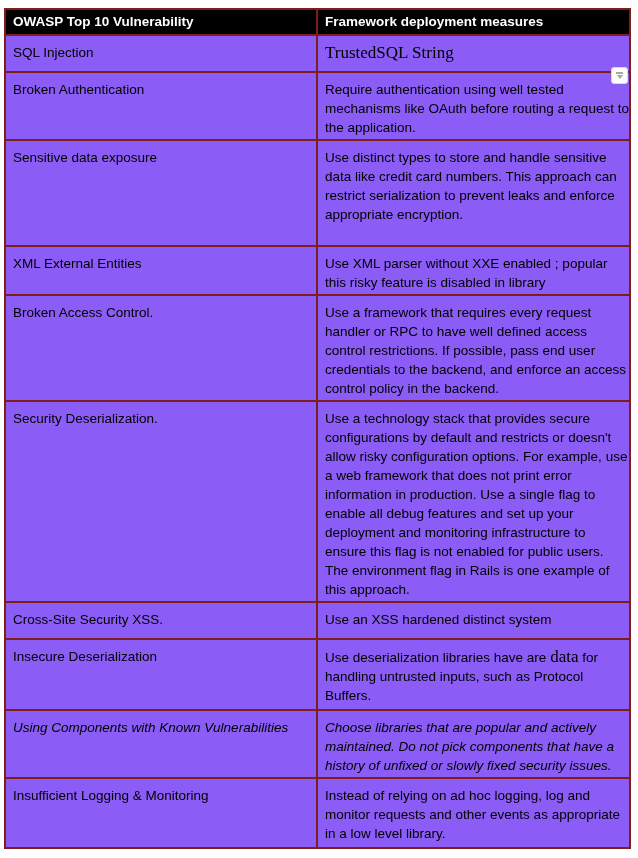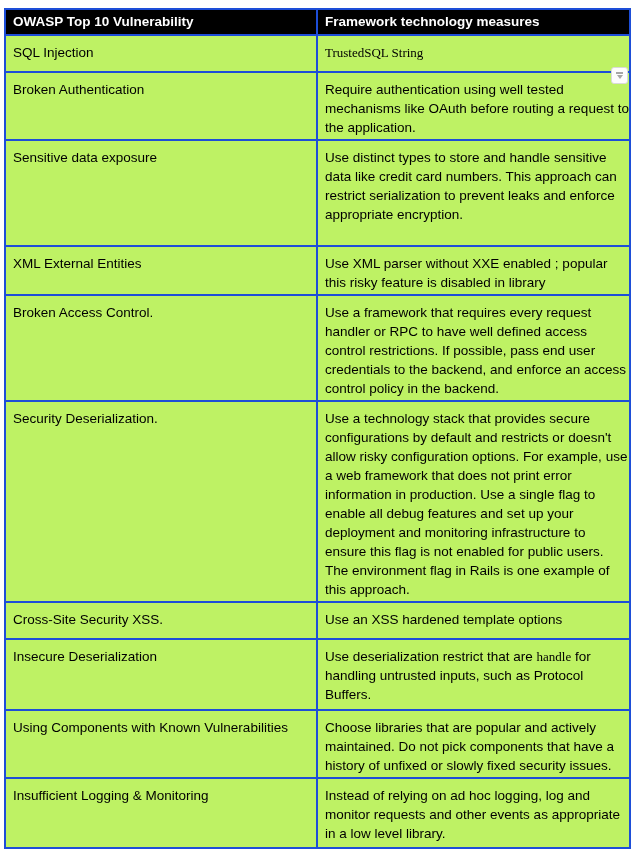--- a/index.html
+++ b/index.html
@@ -19,52 +19,52 @@
     position: absolute;
     left: 4px; top: 8px;
     width: 625px;
     border-collapse: collapse;
     table-layout: fixed;
   }
   col.c-vuln    { width: 312px; }
   col.c-measure { width: 313px; }
 
   .doc-table th, .doc-table td {
-    border: 2px solid #1d4ed8;
+    border: 2px solid #7f1d1d;
     vertical-align: top;
     text-align: left;
     font-size: 13.5px;
     line-height: 19px;
     overflow: hidden;
   }
   .doc-table thead th {
     background: #000000;
     color: #ffffff;
     font-weight: bold;
     height: 26px;
     vertical-align: middle;
     padding: 2px 8px 3px 7px;
   }
-  .doc-table tbody td { padding: 7px 0 2px 7px; background: #bef264; }
+  .doc-table tbody td { padding: 7px 0 2px 7px; background: #8b5cf6; }
 
   
   tbody tr:nth-child(1)  td { height: 37px;  }
   tbody tr:nth-child(2)  td { height: 59px;  }
   tbody tr:nth-child(3)  td { height: 106px; }
   tbody tr:nth-child(4)  td { height: 48px;  }
   tbody tr:nth-child(5)  td { height: 104px; }
   tbody tr:nth-child(6)  td { height: 192px; }
   tbody tr:nth-child(7)  td { height: 37px;  }
   tbody tr:nth-child(8)  td { height: 71px; margin-left: 40px;  }
-  tbody tr:nth-child(9)  td { height: 67px;  }
+  tbody tr:nth-child(9)  td { height: 67px; font-style: italic;  }
   tbody tr:nth-child(10) td { height: 70px;  }
 
   .serif {
     font-family: "Liberation Serif", serif;
-    font-size: 13px;
+    font-size: 17px;
   }
 
   
   .marker {
     position: absolute;
     left: 611px; top: 67px;
     width: 17px; height: 17px;
     background: #fdfdfd;
     border: 1px solid #d9d9d9;
     border-radius: 3px;
@@ -92,21 +92,21 @@
 <div class="page">
 
   <table class="doc-table">
     <colgroup>
         <col class="c-vuln">
         <col class="c-measure">
       </colgroup>
     <thead>
       <tr>
         <th>OWASP Top 10 Vulnerability</th>
-        <th>Framework technology measures</th>
+        <th>Framework deployment measures</th>
       </tr>
     </thead>
     <tbody>
       <tr>
         <td>SQL Injection</td>
         <td><span class="serif">TrustedSQL String</span></td>
       </tr>
       <tr>
         <td>Broken Authentication</td>
         <td>Require authentication using well tested mechanisms like OAuth before routing a request to the application.</td>
@@ -122,25 +122,25 @@
       <tr>
         <td>Broken Access Control.</td>
         <td>Use a framework that requires every request handler or RPC to have well defined access control restrictions. If possible, pass end user credentials to the backend, and enforce an access control policy in the backend.</td>
       </tr>
       <tr>
         <td>Security Deserialization.</td>
         <td>Use a technology stack that provides secure configurations by default and restricts or doesn't allow risky configuration options. For example, use a web framework that does not print error information in production. Use a single flag to enable all debug features and set up your deployment and monitoring infrastructure to ensure this flag is not enabled for public users. The environment flag in Rails is one example of this approach.</td>
       </tr>
       <tr>
         <td>Cross-Site Security XSS.</td>
-        <td>Use an XSS hardened template options</td>
+        <td>Use an XSS hardened distinct system</td>
       </tr>
       <tr>
         <td>Insecure Deserialization</td>
-        <td><span>Use deserialization restrict that are </span><span class="serif">handle</span><span> for handling untrusted inputs, such as Protocol Buffers.</span></td>
+        <td><span>Use deserialization libraries have are </span><span class="serif">data</span><span> for handling untrusted inputs, such as Protocol Buffers.</span></td>
       </tr>
       <tr>
         <td>Using Components with Known Vulnerabilities</td>
         <td>Choose libraries that are popular and actively maintained. Do not pick components that have a history of unfixed or slowly fixed security issues.</td>
       </tr>
       <tr>
         <td>Insufficient Logging &amp; Monitoring</td>
         <td>Instead of relying on ad hoc logging, log and monitor requests and other events as appropriate in a low level library.</td>
       </tr>
     </tbody>

